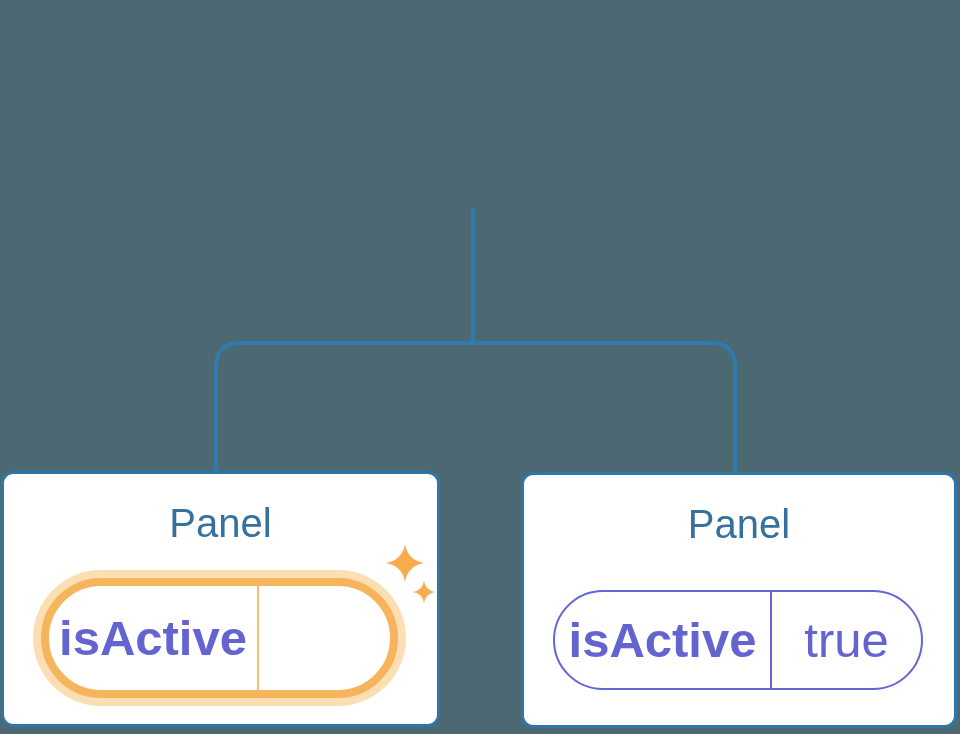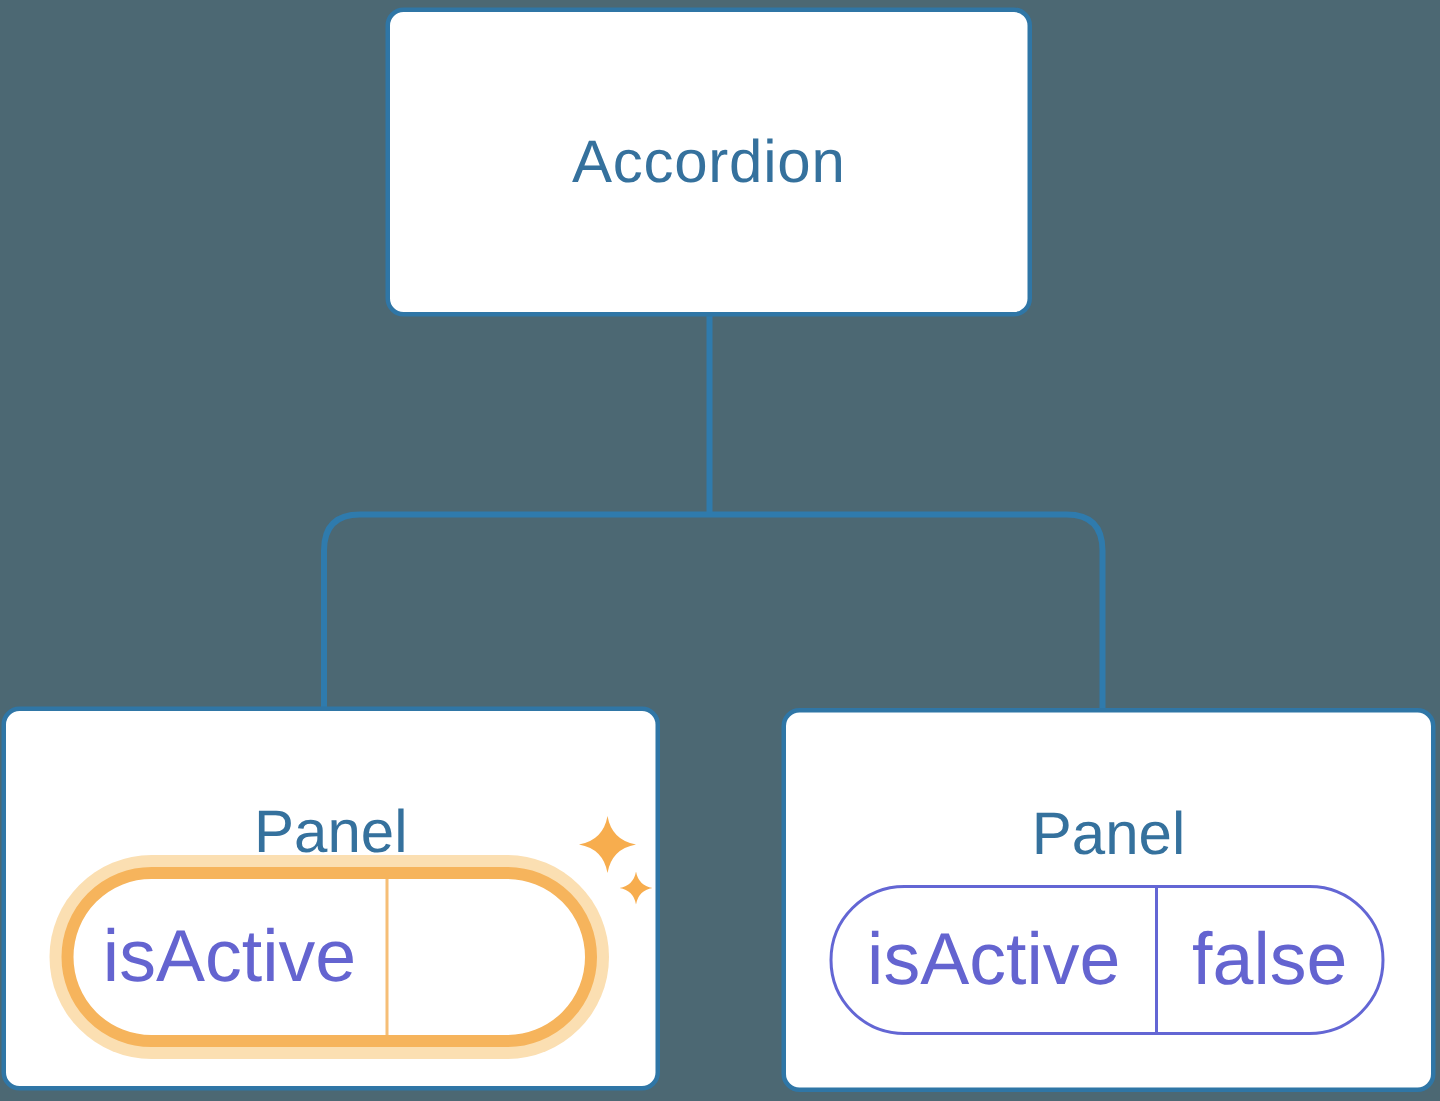--- a/index.html
+++ b/index.html
@@ -24,21 +24,21 @@
     display:flex;align-items:center;justify-content:center;
   }
   .node-label{
     font-size:40px;font-weight:500;
     color:var(--title-text,#35719D);
     letter-spacing:0.5px;
   }
   .panel-left{left:1px;top:471px;width:439px;height:256px;}
   .panel-right{left:521px;top:472px;width:436px;height:256px;}
   .panel-title{
-    margin-top:60px;
+    margin-top:28px;
     text-align:center;
     font-size:40px;font-weight:500;
     color:var(--title-text,#35719D);
     line-height:1.05;
   }
   .pill{
     position:absolute;
     background:#fff;
     box-sizing:border-box;
     border-radius:999px;
@@ -57,21 +57,21 @@
   .pill-cell{
     display:flex;align-items:center;justify-content:center;
   }
   .pill-active .cell-name{width:208px;}
   .pill-inactive .cell-name{width:215px;}
   .cell-value{flex:1;}
   .pill-divider{width:2px;}
   .pill-active .pill-divider{background:var(--pill-active-divider,#F6BE76);}
   .pill-inactive .pill-divider{background:var(--pill-inactive-border,#6366D4);}
   .state-name{
-    font-size:49px;font-weight:400;
+    font-size:49px;font-weight:700;
     color:var(--state-text,#6464D0);
   }
   .state-value-true{
     font-size:49px;font-weight:700;
     color:var(--state-true-text,#5152C9);
   }
   .state-value-false{
     font-size:49px;font-weight:400;
     color:var(--state-text,#6464D0);
   }
@@ -79,23 +79,20 @@
 </style>
 </head>
 <body>
 
 <div class="stage">
 
   <svg class="connectors" width="960" height="734" viewBox="0 0 960 734">
     <path d="M473 209 V345 M216 473 V367 Q216 343 240 343 H711 Q735 343 735 367 V474" fill="none" stroke="#2F7BAD" stroke-width="4"></path>
   </svg>
 
-  <div class="box root-box">
-    <span class="node-label">Accordion</span>
-  </div>
 
   <div class="box panel-left">
     <div class="panel-title">Panel</div>
   </div>
 
   <div class="pill pill-active">
     <div class="pill-cell cell-name">
       <span class="state-name">isActive</span>
     </div>
     <div class="pill-divider"></div>
@@ -109,17 +106,17 @@
   <div class="box panel-right">
     <div class="panel-title">Panel</div>
   </div>
 
   <div class="pill pill-inactive">
     <div class="pill-cell cell-name">
       <span class="state-name">isActive</span>
     </div>
     <div class="pill-divider"></div>
     <div class="pill-cell cell-value">
-      <span class="state-value-false">false</span>
+      <span class="state-value-false">true</span>
     </div>
   </div>
 
 </div>
 
 </body></html>

